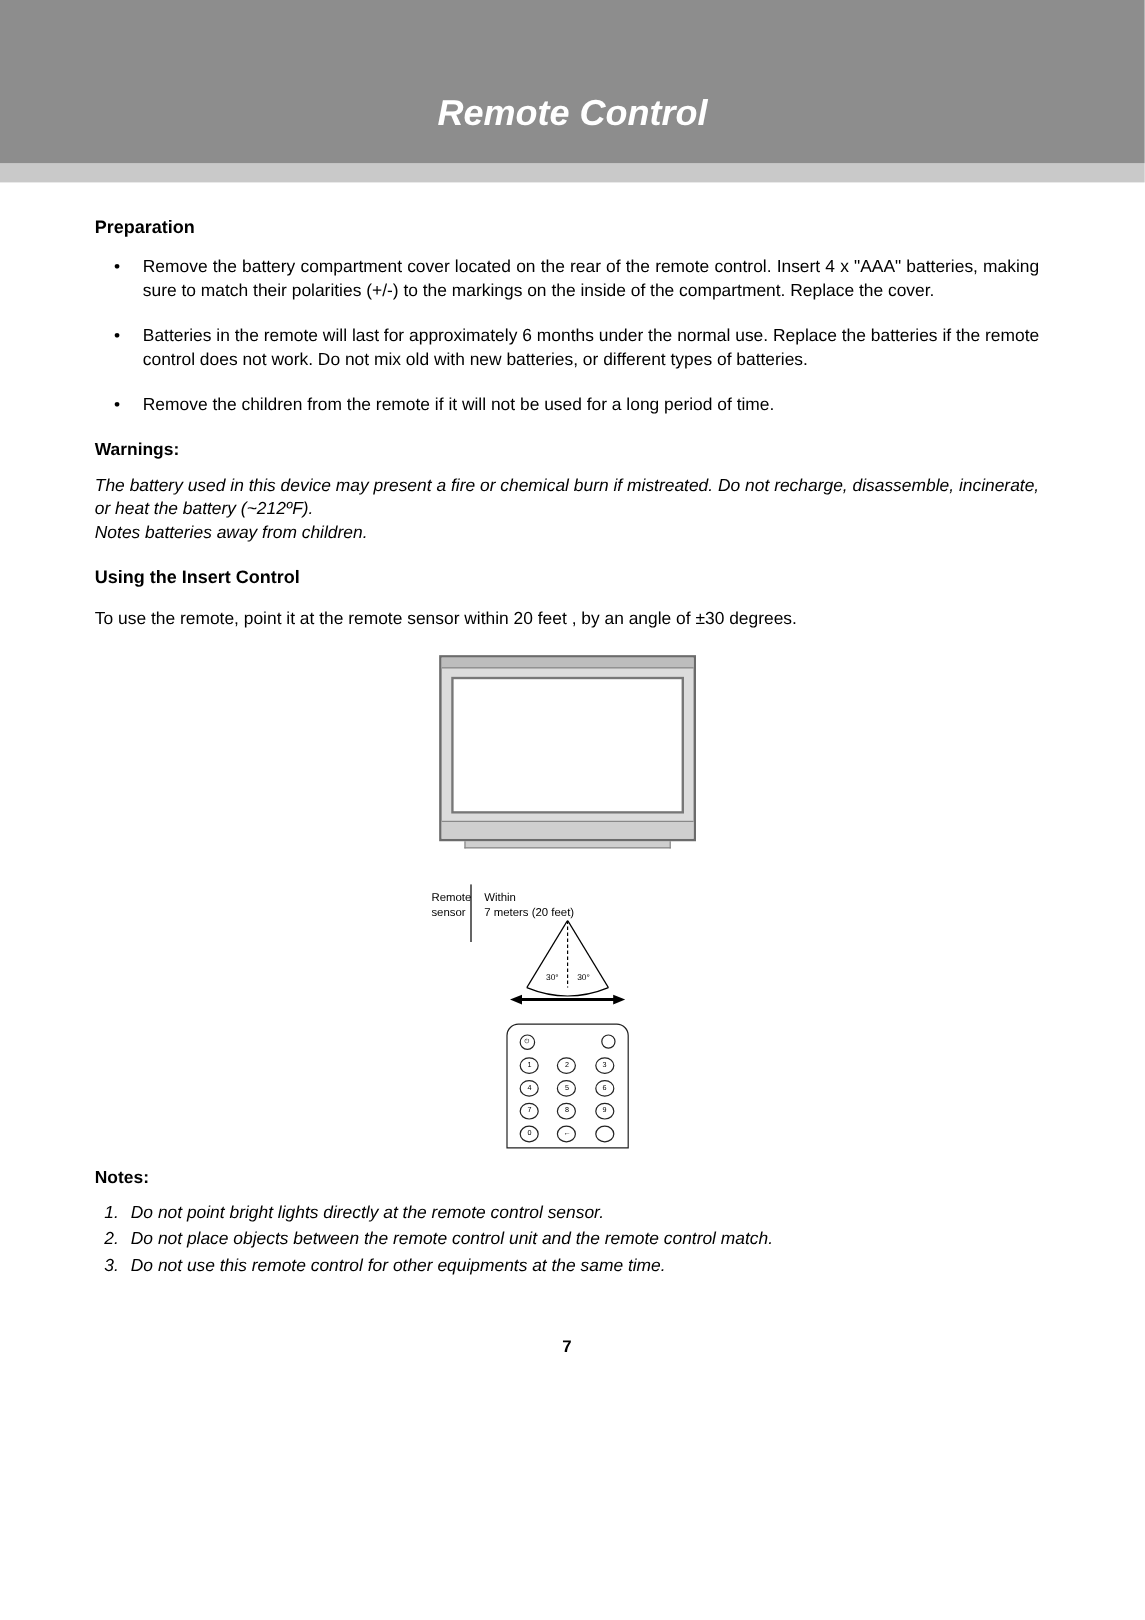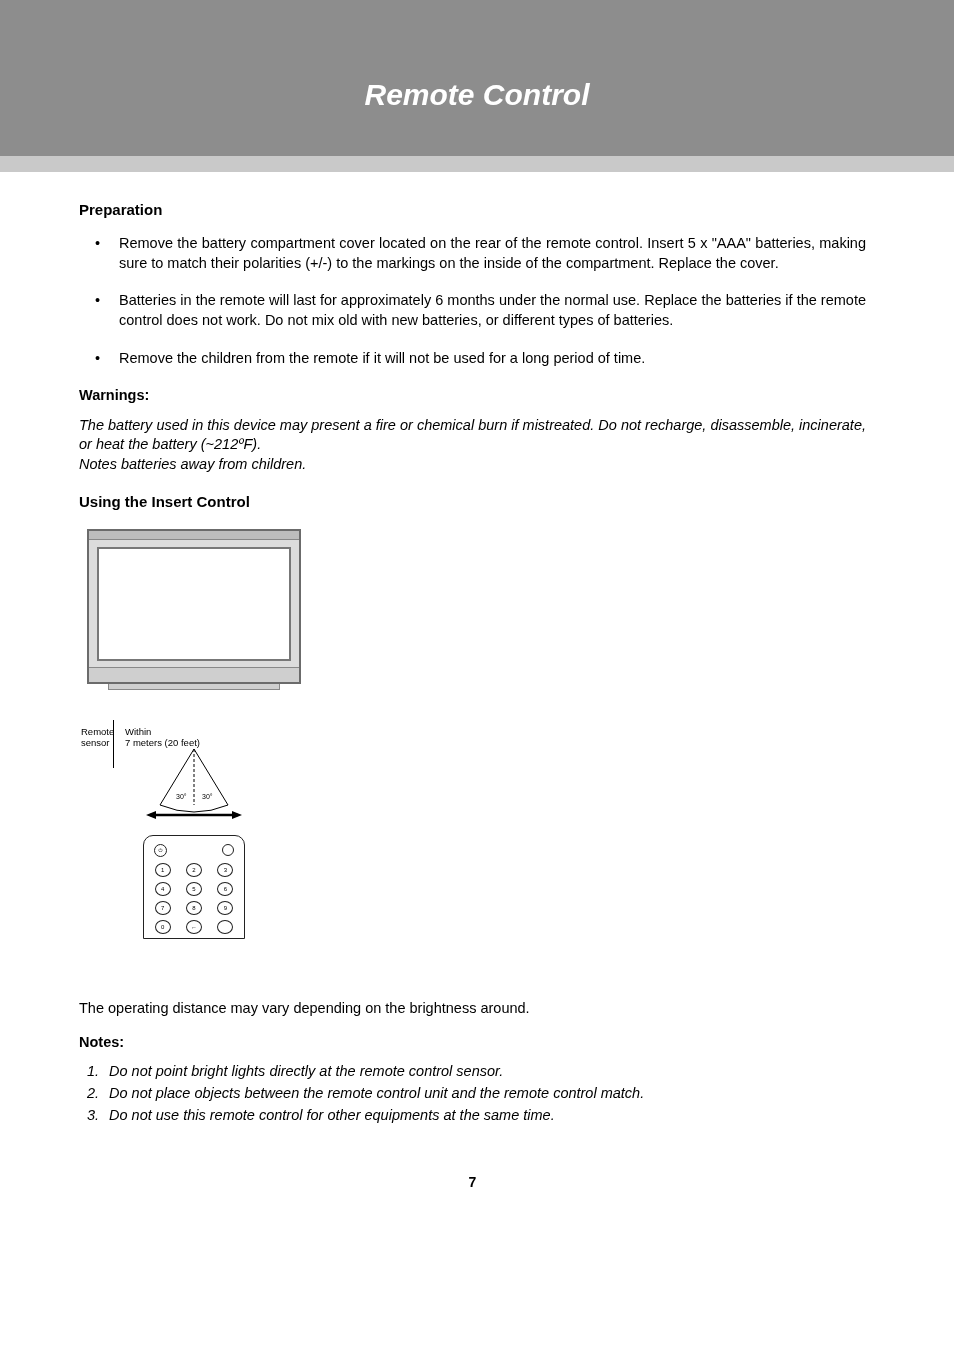--- a/index.html
+++ b/index.html
@@ -5,21 +5,21 @@
   html, body {
     margin: 0;
     padding: 0;
     background: #ffffff;
     width: 954px;
     font-family: Arial, Helvetica, sans-serif;
     color: #000;
   }
   .header-band {
     background: #8d8d8d;
-    height: 156px;
+    height: 136px;
     position: relative;
   }
   .header-band .title {
     color: #fff;
     font-size: 30px;
     font-style: italic;
     font-weight: bold;
     text-align: center;
     padding-top: 78px;
   }
@@ -63,21 +63,21 @@
     font-style: italic;
     text-align: justify;
     margin-bottom: 18px;
   }
   .using-para {
     margin-bottom: 20px;
   }
   .diagram-wrap {
     width: 100%;
     display: flex;
-    justify-content: flex-start;
+    justify-content: center;
     margin: 16px 0 16px 0;
   }
   .diagram {
     width: 230px;
     position: relative;
   }
   .tv {
     width: 210px;
     margin: 0 auto;
     border: 2px solid #6b6b6b;
@@ -196,32 +196,33 @@
 <div class="header-band">
   <div class="title">Remote Control</div>
 </div>
 <div class="sub-band"></div>
 
 <div class="content">
 
   <h3>Preparation</h3>
 
   <ul>
-    <li>Remove the battery compartment cover located on the rear of the remote control. Insert 5 x "AAA" batteries, making sure to match their polarities (+/-) to the markings on the inside of the compartment. Replace the cover.</li>
+    <li>Remove the battery compartment cover located on the rear of the remote control. Insert 4 x "AAA" batteries, making sure to match their polarities (+/-) to the markings on the inside of the compartment. Replace the cover.</li>
     <li>Batteries in the remote will last for approximately 6 months under the normal use. Replace the batteries if the remote control does not work. Do not mix old with new batteries, or different types of batteries.</li>
     <li>Remove the children from the remote if it will not be used for a long period of time.</li>
   </ul>
 
   <div class="warnings-label">Warnings:</div>
   <div class="warnings-text">
     <span>The battery used in this device may present a fire or chemical burn if mistreated. Do not recharge, disassemble, incinerate, or heat the battery (~212ºF).</span><br>
     <span>Notes batteries away from children.</span>
   </div>
 
   <h3>Using the Insert Control</h3>
+  <div class="using-para">To use the remote, point it at the remote sensor within 20 feet , by an angle of ±30 degrees.</div>
 
   <div class="diagram-wrap">
     <div class="diagram">
 
       <div class="tv">
         <div class="tv-top"></div>
         <div class="tv-screen"></div>
         <div class="tv-controls"></div>
       </div>
       <div class="tv-stand"></div>
@@ -271,21 +272,20 @@
           <div class="rbtn">9</div>
           <div class="rbtn">0</div>
           <div class="rbtn">←</div>
           <div class="rbtn"></div>
         </div>
       </div>
 
     </div>
   </div>
 
-  <div class="op-dist">The operating distance may vary depending on the brightness around.</div>
 
   <div class="notes-label">Notes:</div>
   <ol class="notes-list">
     <li>Do not point bright lights directly at the remote control sensor.</li>
     <li>Do not place objects between the remote control unit and the remote control match.</li>
     <li>Do not use this remote control for other equipments at the same time.</li>
   </ol>
 
   <div class="page-num">7</div>
 

